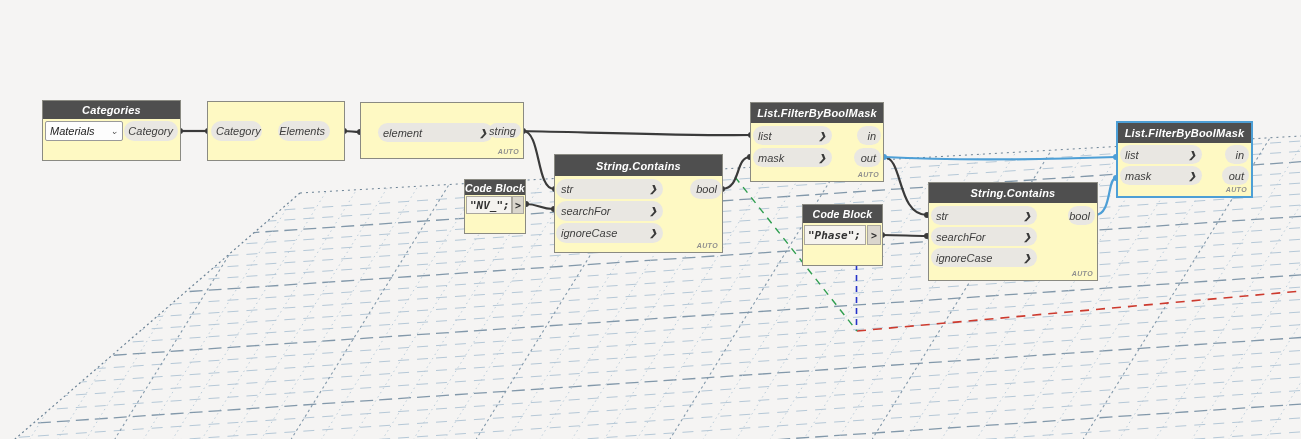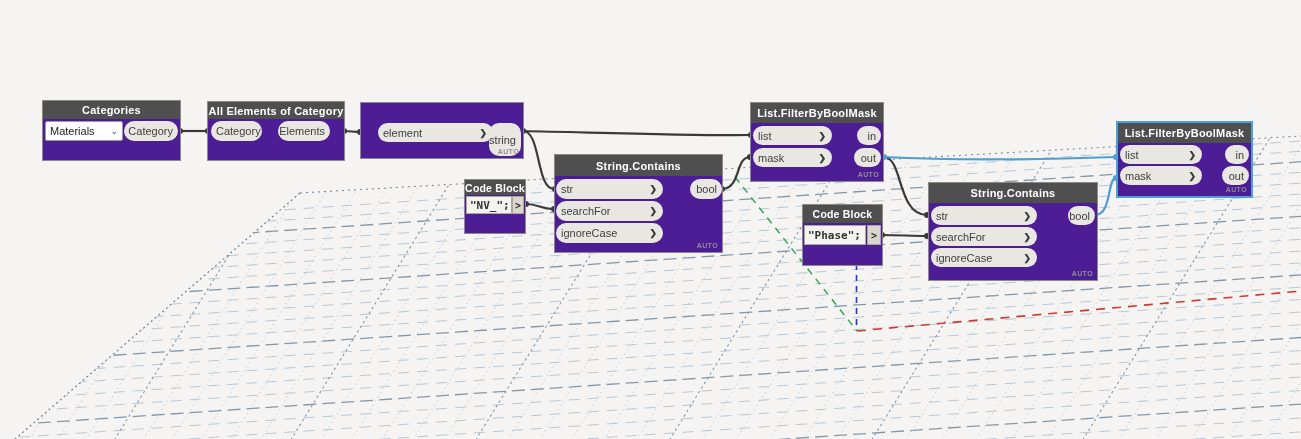--- a/index.html
+++ b/index.html
@@ -1,22 +1,22 @@
 <!DOCTYPE html>
 <html><head>
 <meta charset="utf-8">
 <style>
   html,body{margin:0;padding:0;}
   body{width:1301px;height:439px;overflow:hidden;position:relative;background:#f5f4f3;
        font-family:"Liberation Sans",sans-serif;}
   #stage{position:absolute;inset:0;width:1301px;height:439px;}
   svg.layer{position:absolute;left:0;top:0;}
 
-  .node{position:absolute;background:#4c1d95;outline:1px solid #8a8a82;z-index:3;
-        font-size:11px;color:#3e3e3e;}
+  .node{position:absolute;background:#fef9c3;outline:1px solid #8a8a82;z-index:3;
+        font-size:11px;color:#3e3e3e;font-style:italic;}
   .node.selected{outline:none;border:2px solid #4d9fd6;}
   .hdr{background:#4f4f4f;color:#ffffff;font-weight:bold;font-size:11px;
        display:flex;align-items:center;justify-content:center;letter-spacing:.2px;}
   .pin,.pout{position:absolute;background:#e9e7e2;display:flex;align-items:center;
              font-size:11px;color:#3e3e3e;border-radius:10px;}
   .pin{padding-left:5px;box-sizing:border-box;}
   .pout{justify-content:flex-end;padding-right:5px;box-sizing:border-box;}
   .chev{position:absolute;right:6px;font-weight:bold;font-size:9px;color:#3a3a3a;}
   .lacing{position:absolute;right:4px;bottom:3px;font-size:7px;font-weight:bold;
           color:#8f8f8f;letter-spacing:.4px;}
@@ -193,31 +193,30 @@
   <div class="node" style="left:43px;top:101px;width:137px;height:59px">
     <div class="hdr" style="height:18px">Categories</div>
     <div class="dd" style="left:2px;top:20px;width:78px;height:20px">
       <span>Materials</span>
       <span class="caret">⌄</span>
     </div>
     <div class="pout" style="left:81px;top:20px;width:54px;height:20px">Category</div>
   </div>
 
   <div class="node" style="left:208px;top:102px;width:136px;height:58px">
-    <div class="hdr" style="height:17px">All Elements of Category</div>
     <div class="pin" style="left:3px;top:19px;width:51px;height:20px">Category</div>
     <div class="pout" style="left:70px;top:19px;width:52px;height:20px">Elements</div>
   </div>
 
   <div class="node" style="left:361px;top:103px;width:162px;height:55px">
     <div class="pin" style="left:17px;top:20px;width:115px;height:19px">
       <span>element</span>
       <span class="chev">❯</span>
     </div>
-    <div class="pout" style="left:128px;top:20px;width:32px;height:33px">string</div>
+    <div class="pout" style="left:128px;top:20px;width:32px;height:15px">string</div>
     <div class="lacing">AUTO</div>
   </div>
 
   <div class="node" style="left:465px;top:180px;width:60px;height:53px">
     <div class="hdr" style="height:15px;font-size:10.5px">Code Block</div>
     <div class="codebox" style="left:1px;top:16px;width:46px;height:18px">"NV_";</div>
     <div class="coutbox" style="left:47px;top:16px;width:12px;height:18px">&gt;</div>
   </div>
 
   <div class="node" style="left:555px;top:155px;width:167px;height:97px">

